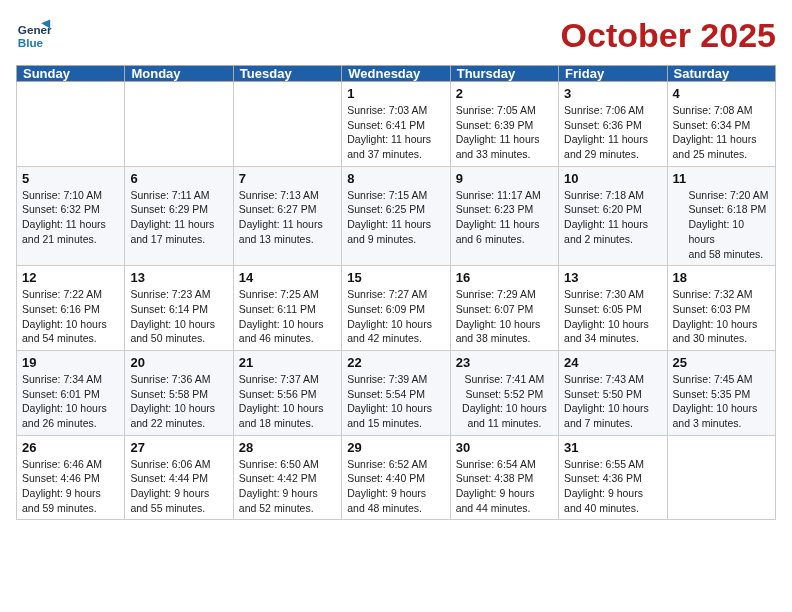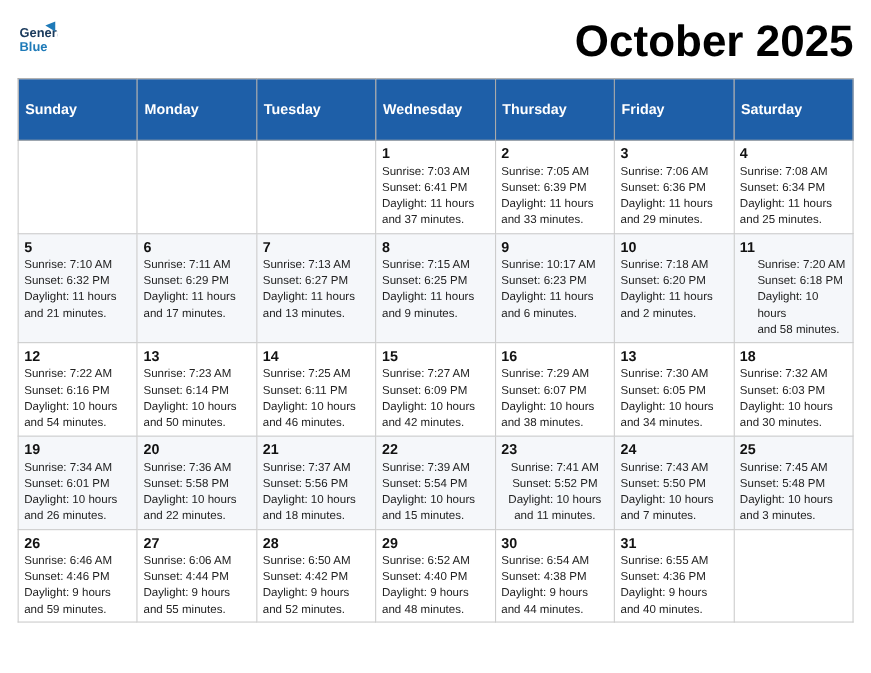--- a/index.html
+++ b/index.html
@@ -20,37 +20,37 @@
       display: flex;
       align-items: center;
       gap: 4px;
     }
     .logo-icon {
       width: 36px;
       height: 36px;
     }
     .title-block { text-align: right; }
     .month-title {
-      font-size: 40px;
-      color: #000000;
+      font-size: 34px;
+      color: #b91c1c;
       font-weight: bold;
     }
     .location {
       font-size: 16px;
       color: #333;
     }
     .calendar {
       width: 100%;
       border-collapse: collapse;
     }
     .calendar th {
       background: #1e5fa8;
       color: #fff;
       text-align: left;
-      padding: 20px 6px;
+      padding: 0 6px;
       font-size: 13px;
       border: 1px solid #aaa;
     }
     .calendar td {
       border: 1px solid #ccc;
       vertical-align: top;
       padding: 4px 5px;
       font-size: 11px;
       color: #222;
       width: calc(100% / 7);
@@ -158,21 +158,21 @@
         </td>
         <td>
           <div class="day-number">8</div>
           <div class="cell-content" style="white-space: pre-line;">Sunrise: 7:15 AM
 Sunset: 6:25 PM
 Daylight: 11 hours
 and 9 minutes.</div>
         </td>
         <td>
           <div class="day-number">9</div>
-          <div class="cell-content" style="white-space: pre-line;">Sunrise: 10:17 AM
+          <div class="cell-content" style="white-space: pre-line;">Sunrise: 11:17 AM
 Sunset: 6:23 PM
 Daylight: 11 hours
 and 6 minutes.</div>
         </td>
         <td>
           <div class="day-number">10</div>
           <div class="cell-content" style="white-space: pre-line;">Sunrise: 7:18 AM
 Sunset: 6:20 PM
 Daylight: 11 hours
 and 2 minutes.</div>
@@ -275,21 +275,21 @@
         <td>
           <div class="day-number">24</div>
           <div class="cell-content" style="white-space: pre-line;">Sunrise: 7:43 AM
 Sunset: 5:50 PM
 Daylight: 10 hours
 and 7 minutes.</div>
         </td>
         <td>
           <div class="day-number">25</div>
           <div class="cell-content" style="white-space: pre-line;">Sunrise: 7:45 AM
-Sunset: 5:48 PM
+Sunset: 5:35 PM
 Daylight: 10 hours
 and 3 minutes.</div>
         </td>
       </tr>
       <tr>
         <td>
           <div class="day-number">26</div>
           <div class="cell-content" style="white-space: pre-line;">Sunrise: 6:46 AM
 Sunset: 4:46 PM
 Daylight: 9 hours

